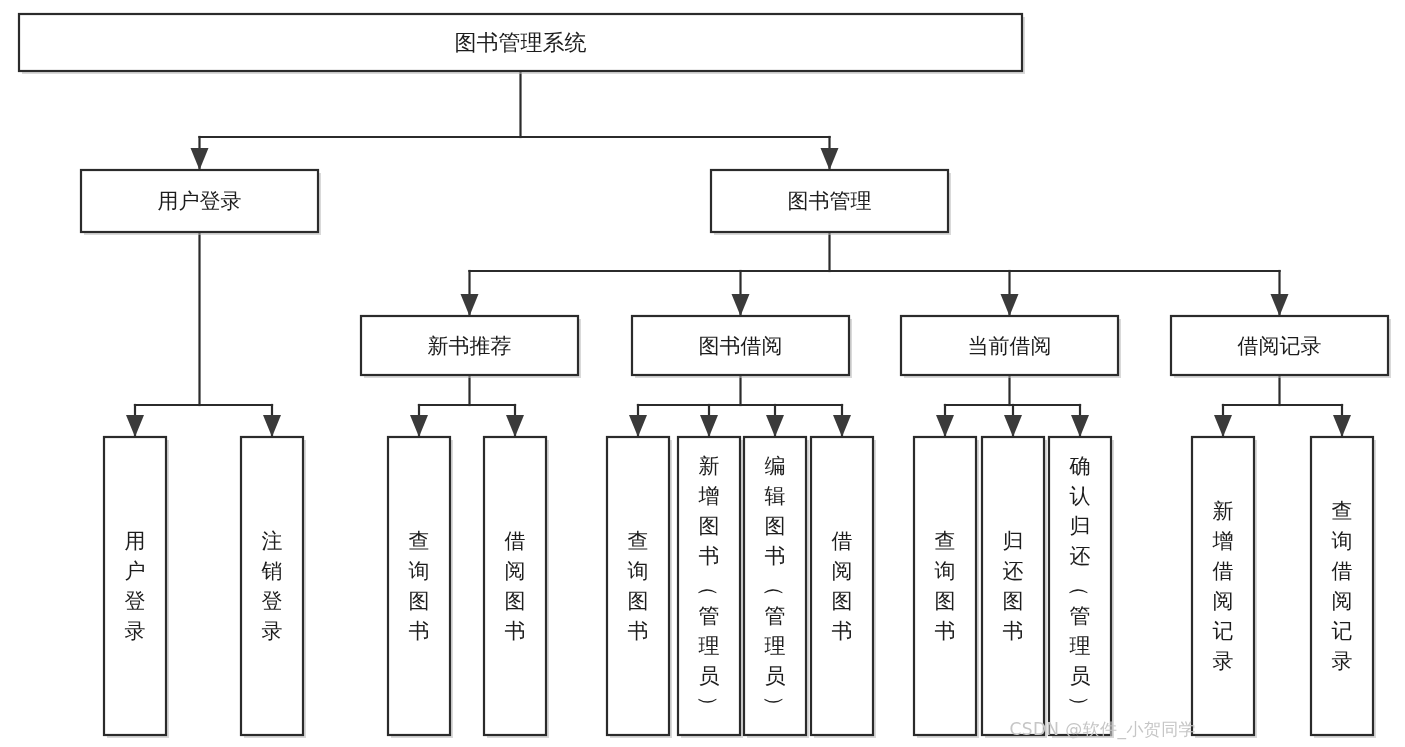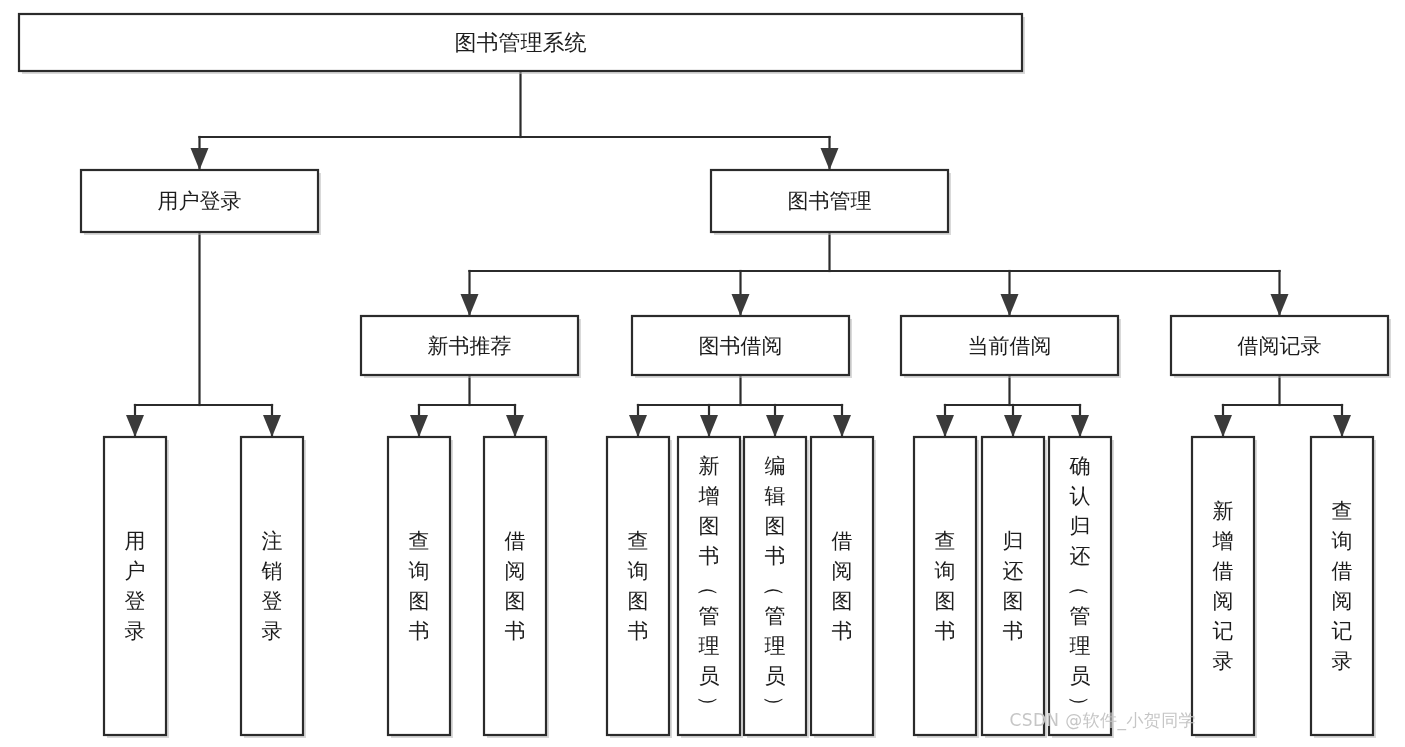--- a/index.html
+++ b/index.html
@@ -54,21 +54,21 @@
   }
   .leaf-label {
     fill: #1d1d1d;
     font-family: "DejaVu Sans", "Liberation Sans", sans-serif;
     font-size: 21px;
     text-anchor: middle;
   }
   .watermark {
     position: absolute;
     right: 14px;
-    bottom: 15px;
+    bottom: 6px;
     color: #c6c6c6;
     font-size: 17px;
     font-family: "DejaVu Sans", "Liberation Sans", sans-serif;
     white-space: nowrap;
     letter-spacing: 0.4px;
     pointer-events: none;
   }
 </style>
 </head>
 <body>

